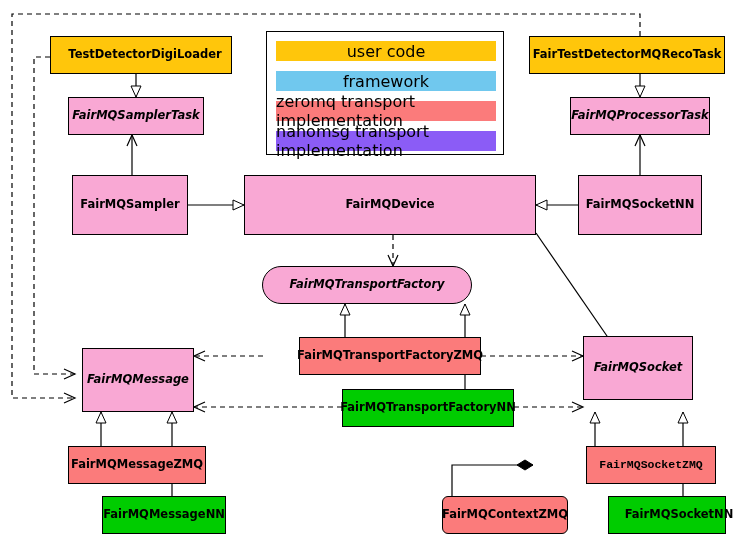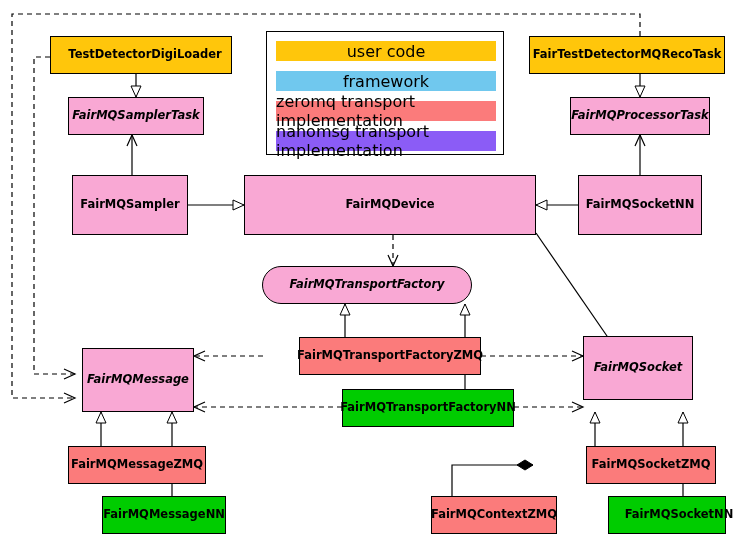--- a/index.html
+++ b/index.html
@@ -145,23 +145,23 @@
       </div>
       <div class="node c-frame abstract" style="left: 583px; top: 336px; width: 110px; height: 64px;">
         <span>FairMQSocket</span>
       </div>
       <div class="node c-zmq" style="left: 32px; top: 446px; width: 138px; height: 38px;">
         <span>FairMQMessageZMQ</span>
       </div>
       <div class="node c-nn" style="left: 102px; top: 496px; width: 124px; height: 38px;">
         <span>FairMQMessageNN</span>
       </div>
-      <div class="node c-zmq" style="left: 550px; top: 446px; width: 130px; height: 38px;">
+      <div class="node c-zmq" style="left: 550px; top: 446px; width: 130px; height: 38px; font-family: Liberation Mono, monospace;">
         <span>FairMQSocketZMQ</span>
       </div>
-      <div class="node c-zmq" style="left: 395px; top: 496px; width: 126px; height: 38px;">
+      <div class="node c-zmq" style="left: 406px; top: 496px; width: 126px; height: 38px; border-radius: 6px;">
         <span>FairMQContextZMQ</span>
       </div>
       <div class="node c-nn" style="left: 608px; top: 496px; width: 118px; height: 38px; padding-left: 28px;">
         <span>FairMQSocketNN</span>
       </div>
     </div>
 </div>
 
 </body></html>

